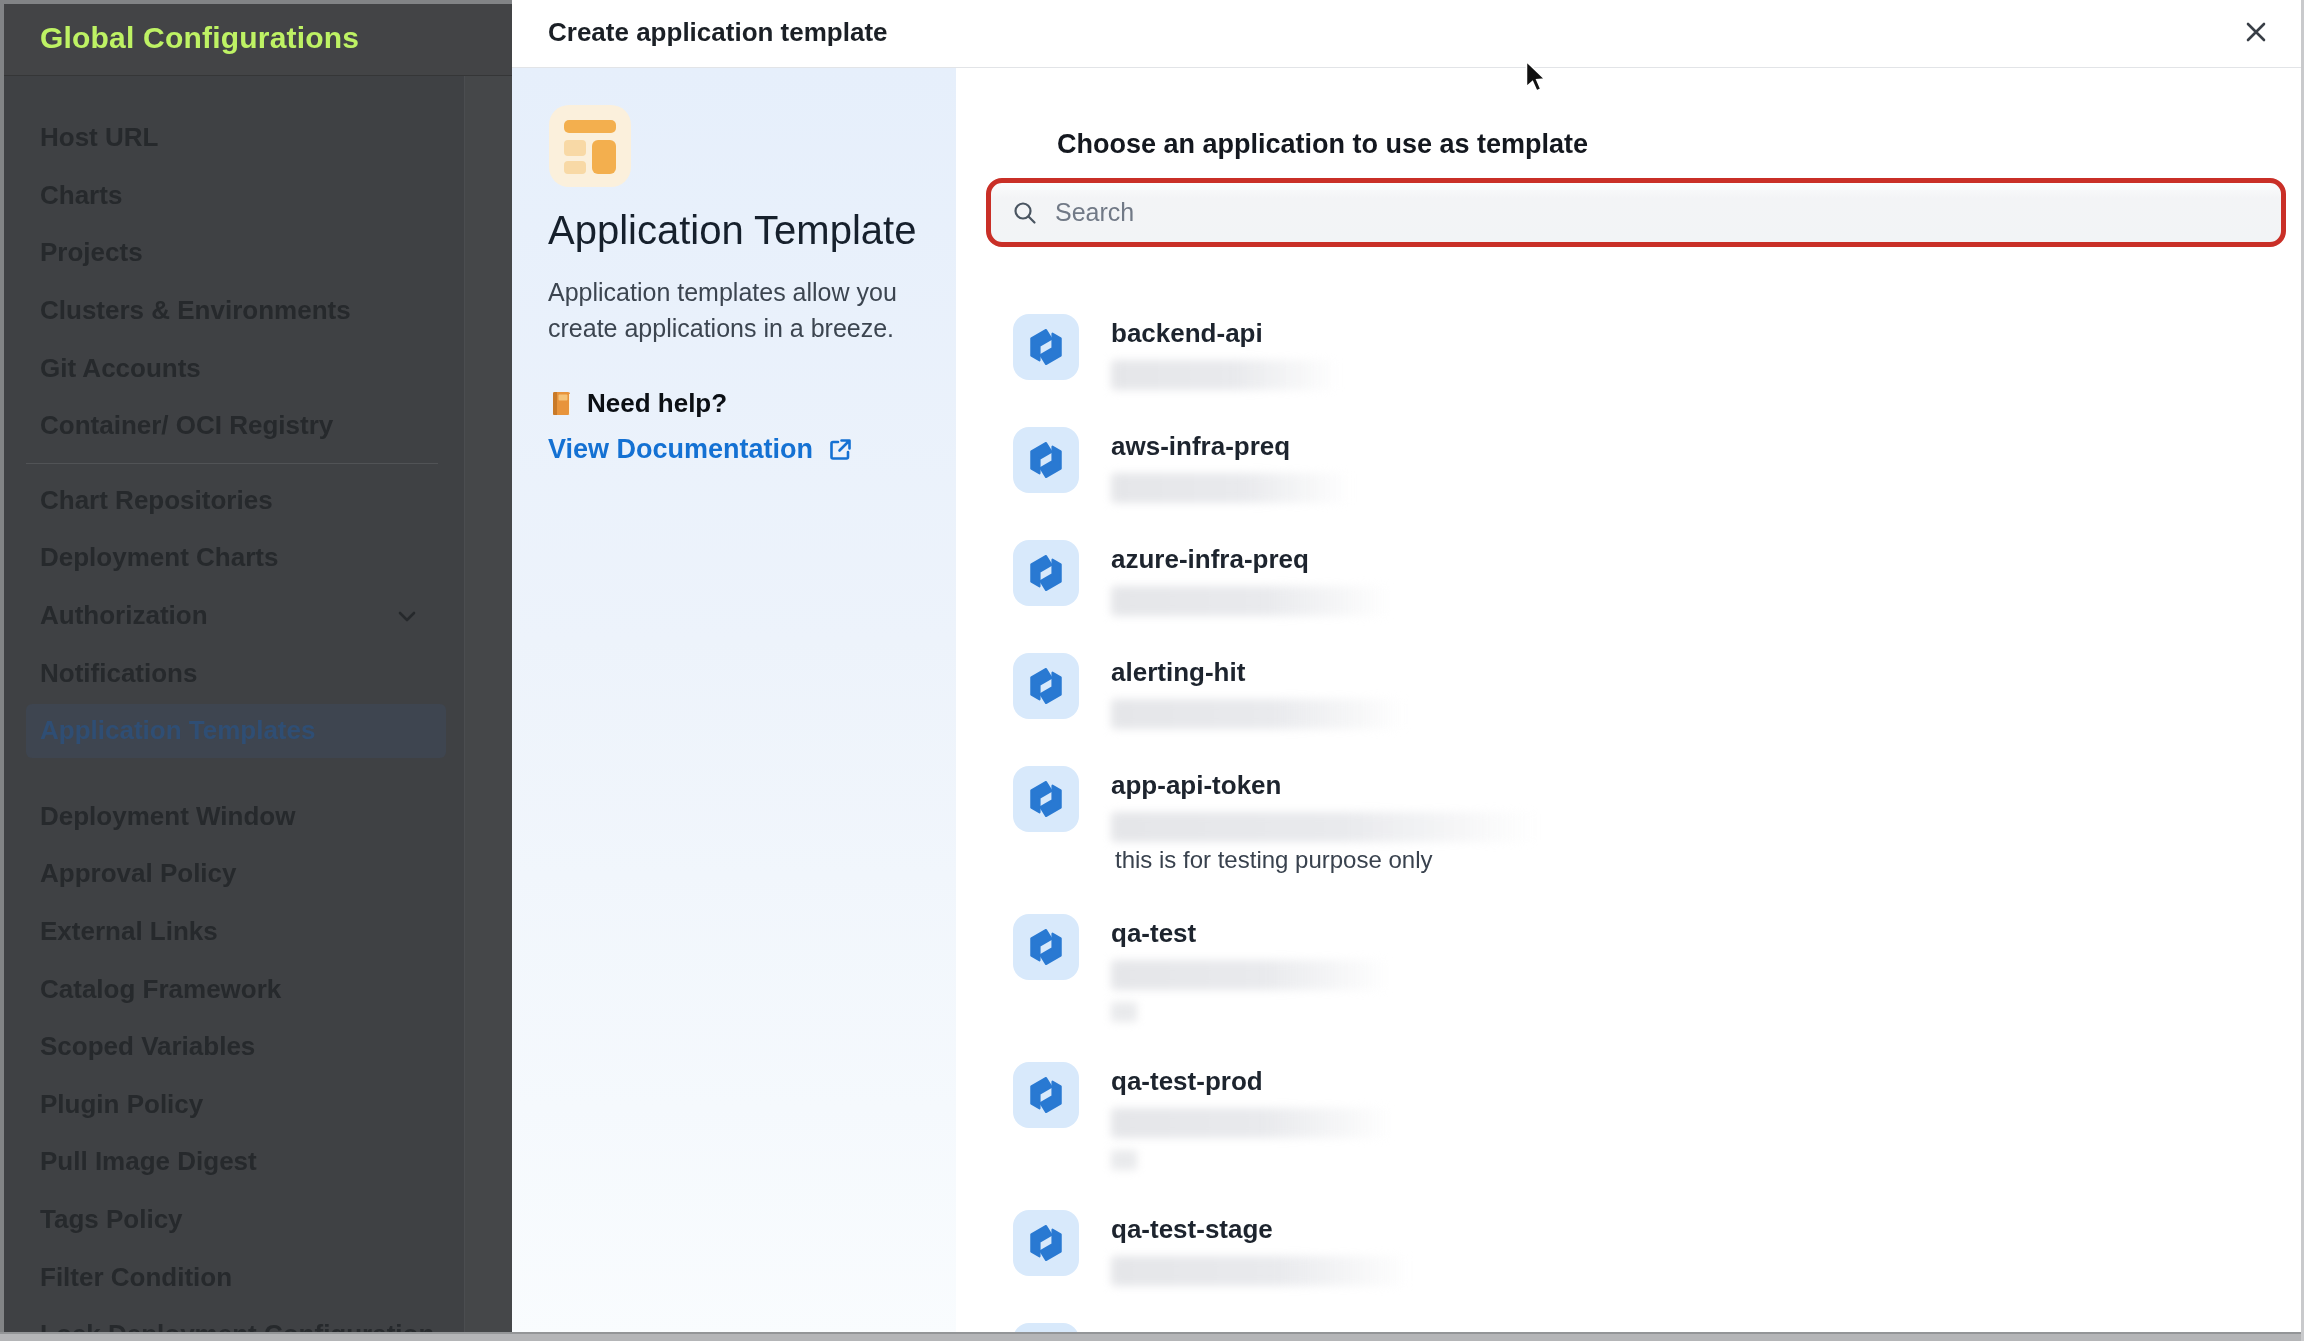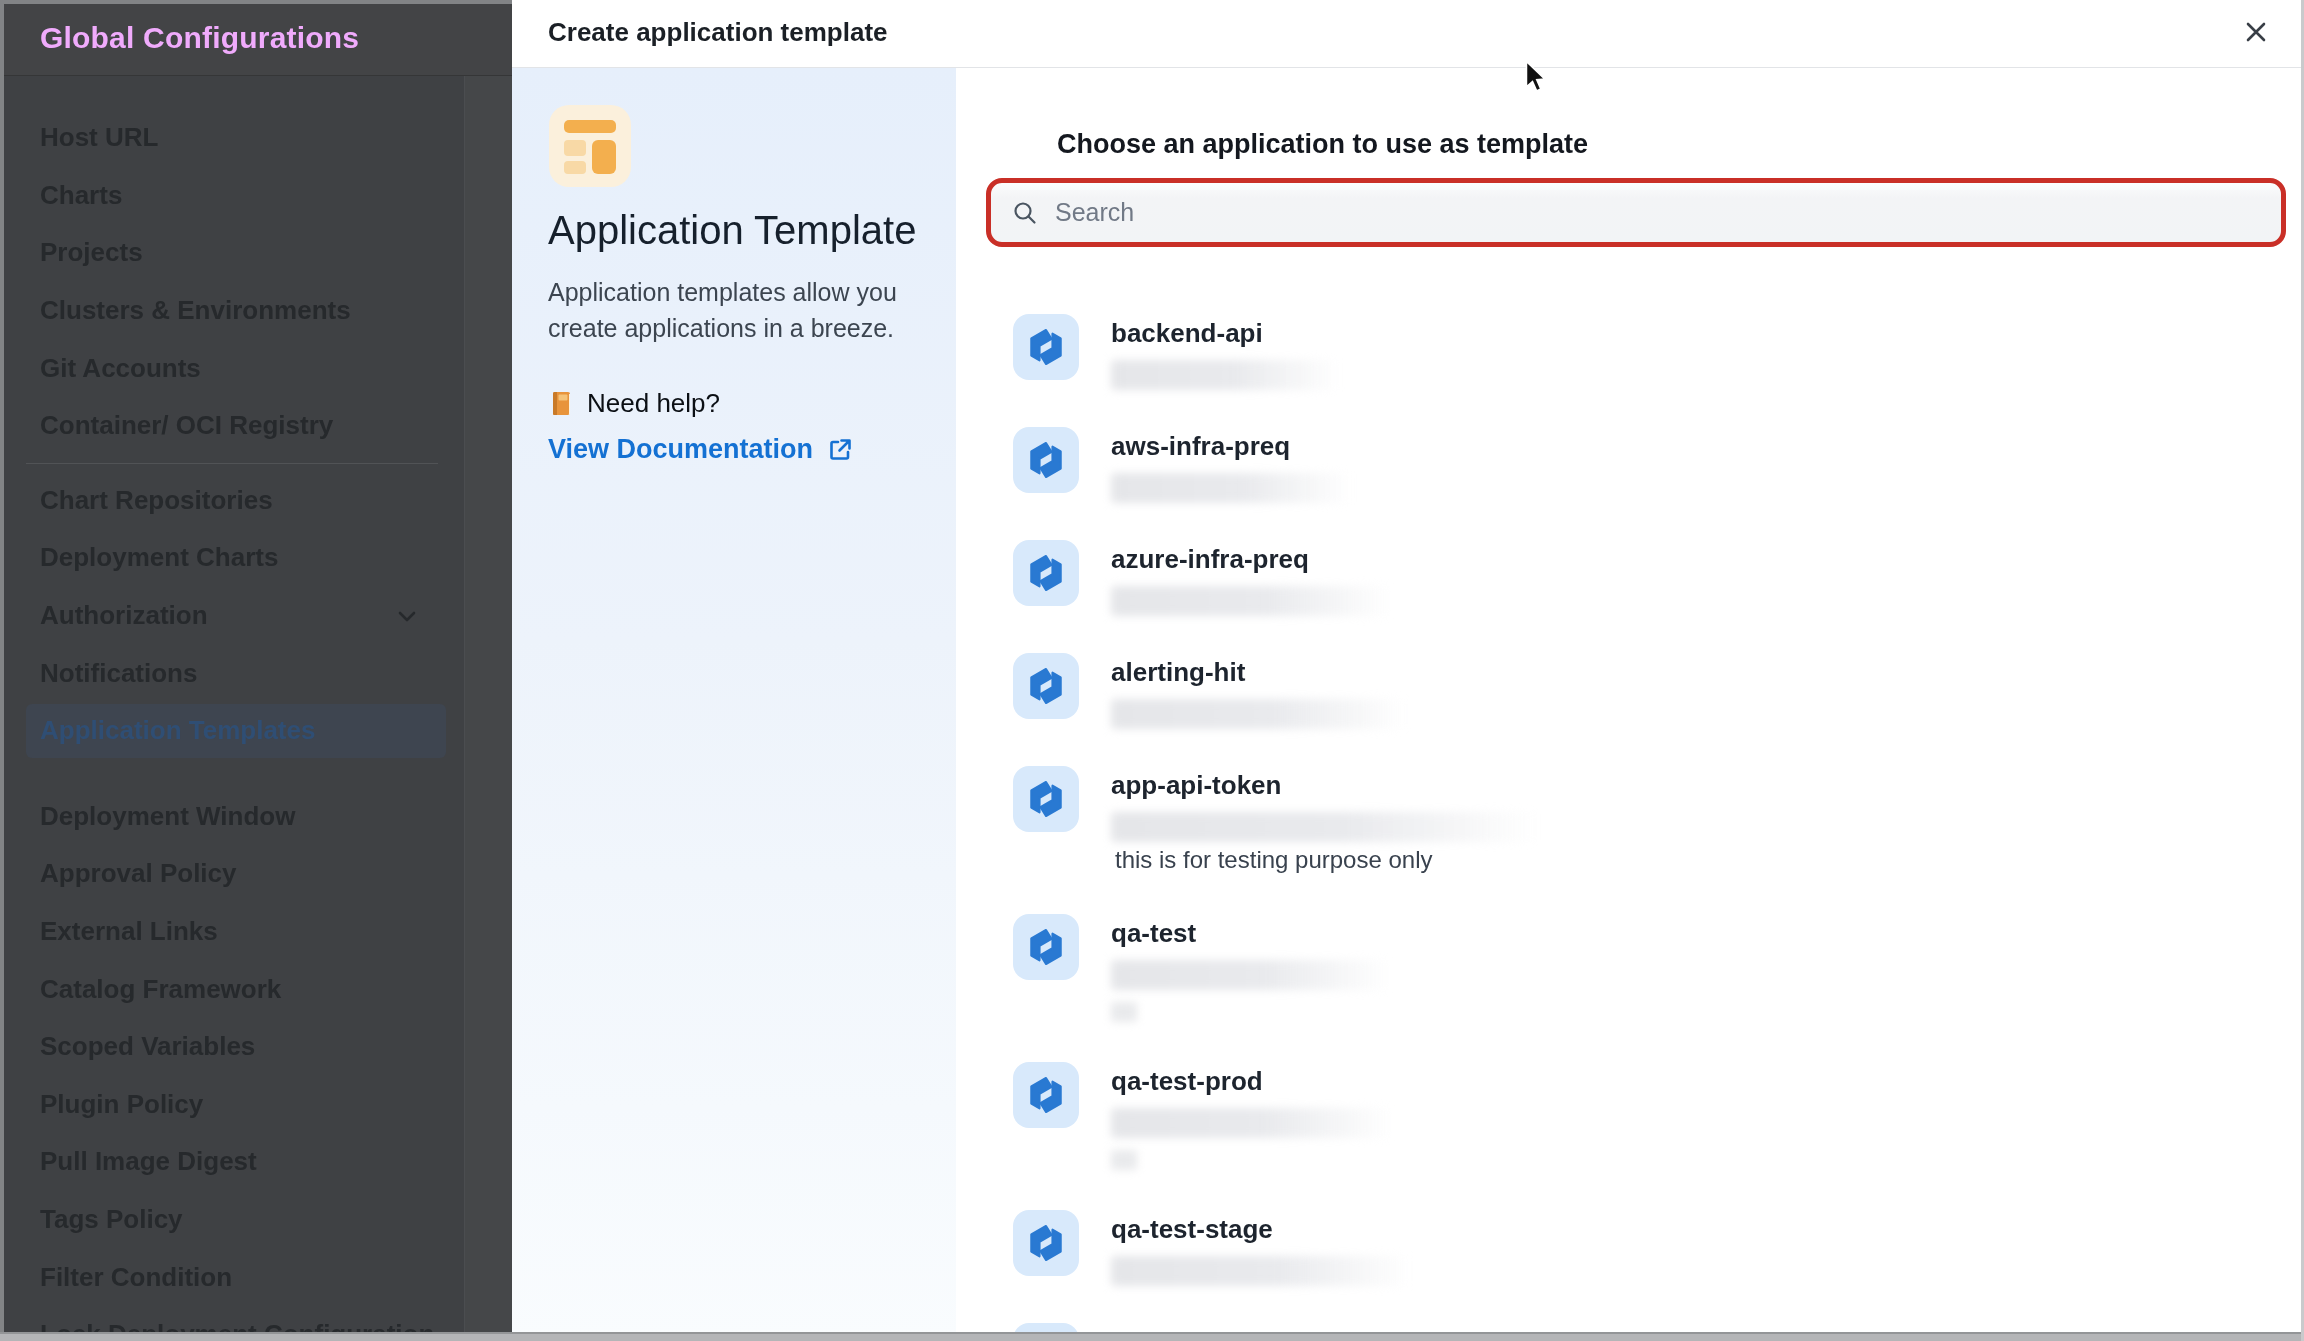--- a/index.html
+++ b/index.html
@@ -2,21 +2,21 @@
 <html><head>
 <meta charset="utf-8">
 <style>
   html,body{margin:0;padding:0;background:#202225;}
   .stage{position:relative;width:2304px;height:1341px;overflow:hidden;
     font-family:"Liberation Sans",sans-serif;background:#454749;}
   .abs{position:absolute;}
 
   
   .dim-header{left:0;top:0;width:512px;height:75px;background:#434446;border-bottom:1px solid #353637;}
-  .dim-title{left:40px;top:21px;font-size:30px;font-weight:700;color:#f0abfc;letter-spacing:.2px;}
+  .dim-title{left:40px;top:21px;font-size:30px;font-weight:700;color:#bef264;letter-spacing:.2px;}
   .nav-col{left:0;top:76px;width:426px;height:1265px;background:#3F4144;border-right:1px solid #4B4D50;padding-left:38px;}
   .nav-list{position:absolute;left:0;top:0;width:100%;padding-top:33px;}
   .nav-item{position:relative;height:57.6px;display:flex;align-items:center;
     padding-left:40px;padding-right:20px;font-size:26px;font-weight:600;color:#26292C;cursor:pointer;}
   .nav-item.active{color:#2F4E74;}
   .nav-item.active::before{content:"";position:absolute;left:26px;right:18px;top:2px;bottom:2px;
     background:#3E4550;border-radius:6px;z-index:0;}
   .nav-item span{position:relative;z-index:1;}
   .nav-item .chev{position:absolute;right:44px;z-index:1;}
   .nav-divider{height:1px;background:#515356;margin:8px 26px 8px 26px;}
@@ -35,21 +35,21 @@
   .modal-title{position:absolute;left:36px;top:17px;font-size:26px;font-weight:600;color:#1B2026;}
   .close-btn{position:absolute;right:24px;top:8px;width:48px;height:48px;display:flex;align-items:center;justify-content:center;cursor:pointer;}
 
   
   .panel{position:absolute;left:0;top:68px;width:444px;height:1273px;
     background:linear-gradient(180deg,#E6EFFB 0%,#EDF3FB 45%,#F9FCFE 100%);}
   .panel-icon-card{position:absolute;left:37px;top:37px;width:82px;height:82px;border-radius:20px;background:#FBF0DC;}
   .panel-title{position:absolute;left:36px;top:140px;font-size:40px;font-weight:400;color:#16202C;}
   .panel-desc{position:absolute;left:36px;top:206px;width:350px;font-size:25px;line-height:36px;color:#3C4550;}
   .need-help{position:absolute;left:36px;top:320px;display:flex;align-items:center;gap:12px;
-    font-size:26px;font-weight:400;color:#0B0F14;}
+    font-size:26px;font-weight:700;color:#0B0F14;}
   .view-doc{position:absolute;left:36px;top:366px;display:flex;align-items:center;gap:14px;
     font-size:27px;font-weight:700;color:#1471D3;cursor:pointer;text-decoration:none;}
   .heading{position:absolute;left:545px;top:129px;font-size:27px;font-weight:700;color:#14181F;}
   .search-wrap{position:absolute;left:474px;top:178px;width:1300px;height:69px;
     border:5px solid #C92F27;border-radius:16px;background:#F4F5F7;box-sizing:border-box;
     background:linear-gradient(180deg,#FBFCFD 0%,#F3F4F6 26%,#F2F4F6 100%);display:flex;align-items:center;}
   .search-wrap .mag{margin-left:20px;flex:0 0 auto;}
   .search-input{flex:1;border:none;outline:none;background:transparent;margin-left:14px;
     font-family:"Liberation Sans",sans-serif;font-size:25px;color:#333B46;}
   .search-input::placeholder{color:#717986;opacity:1;}

